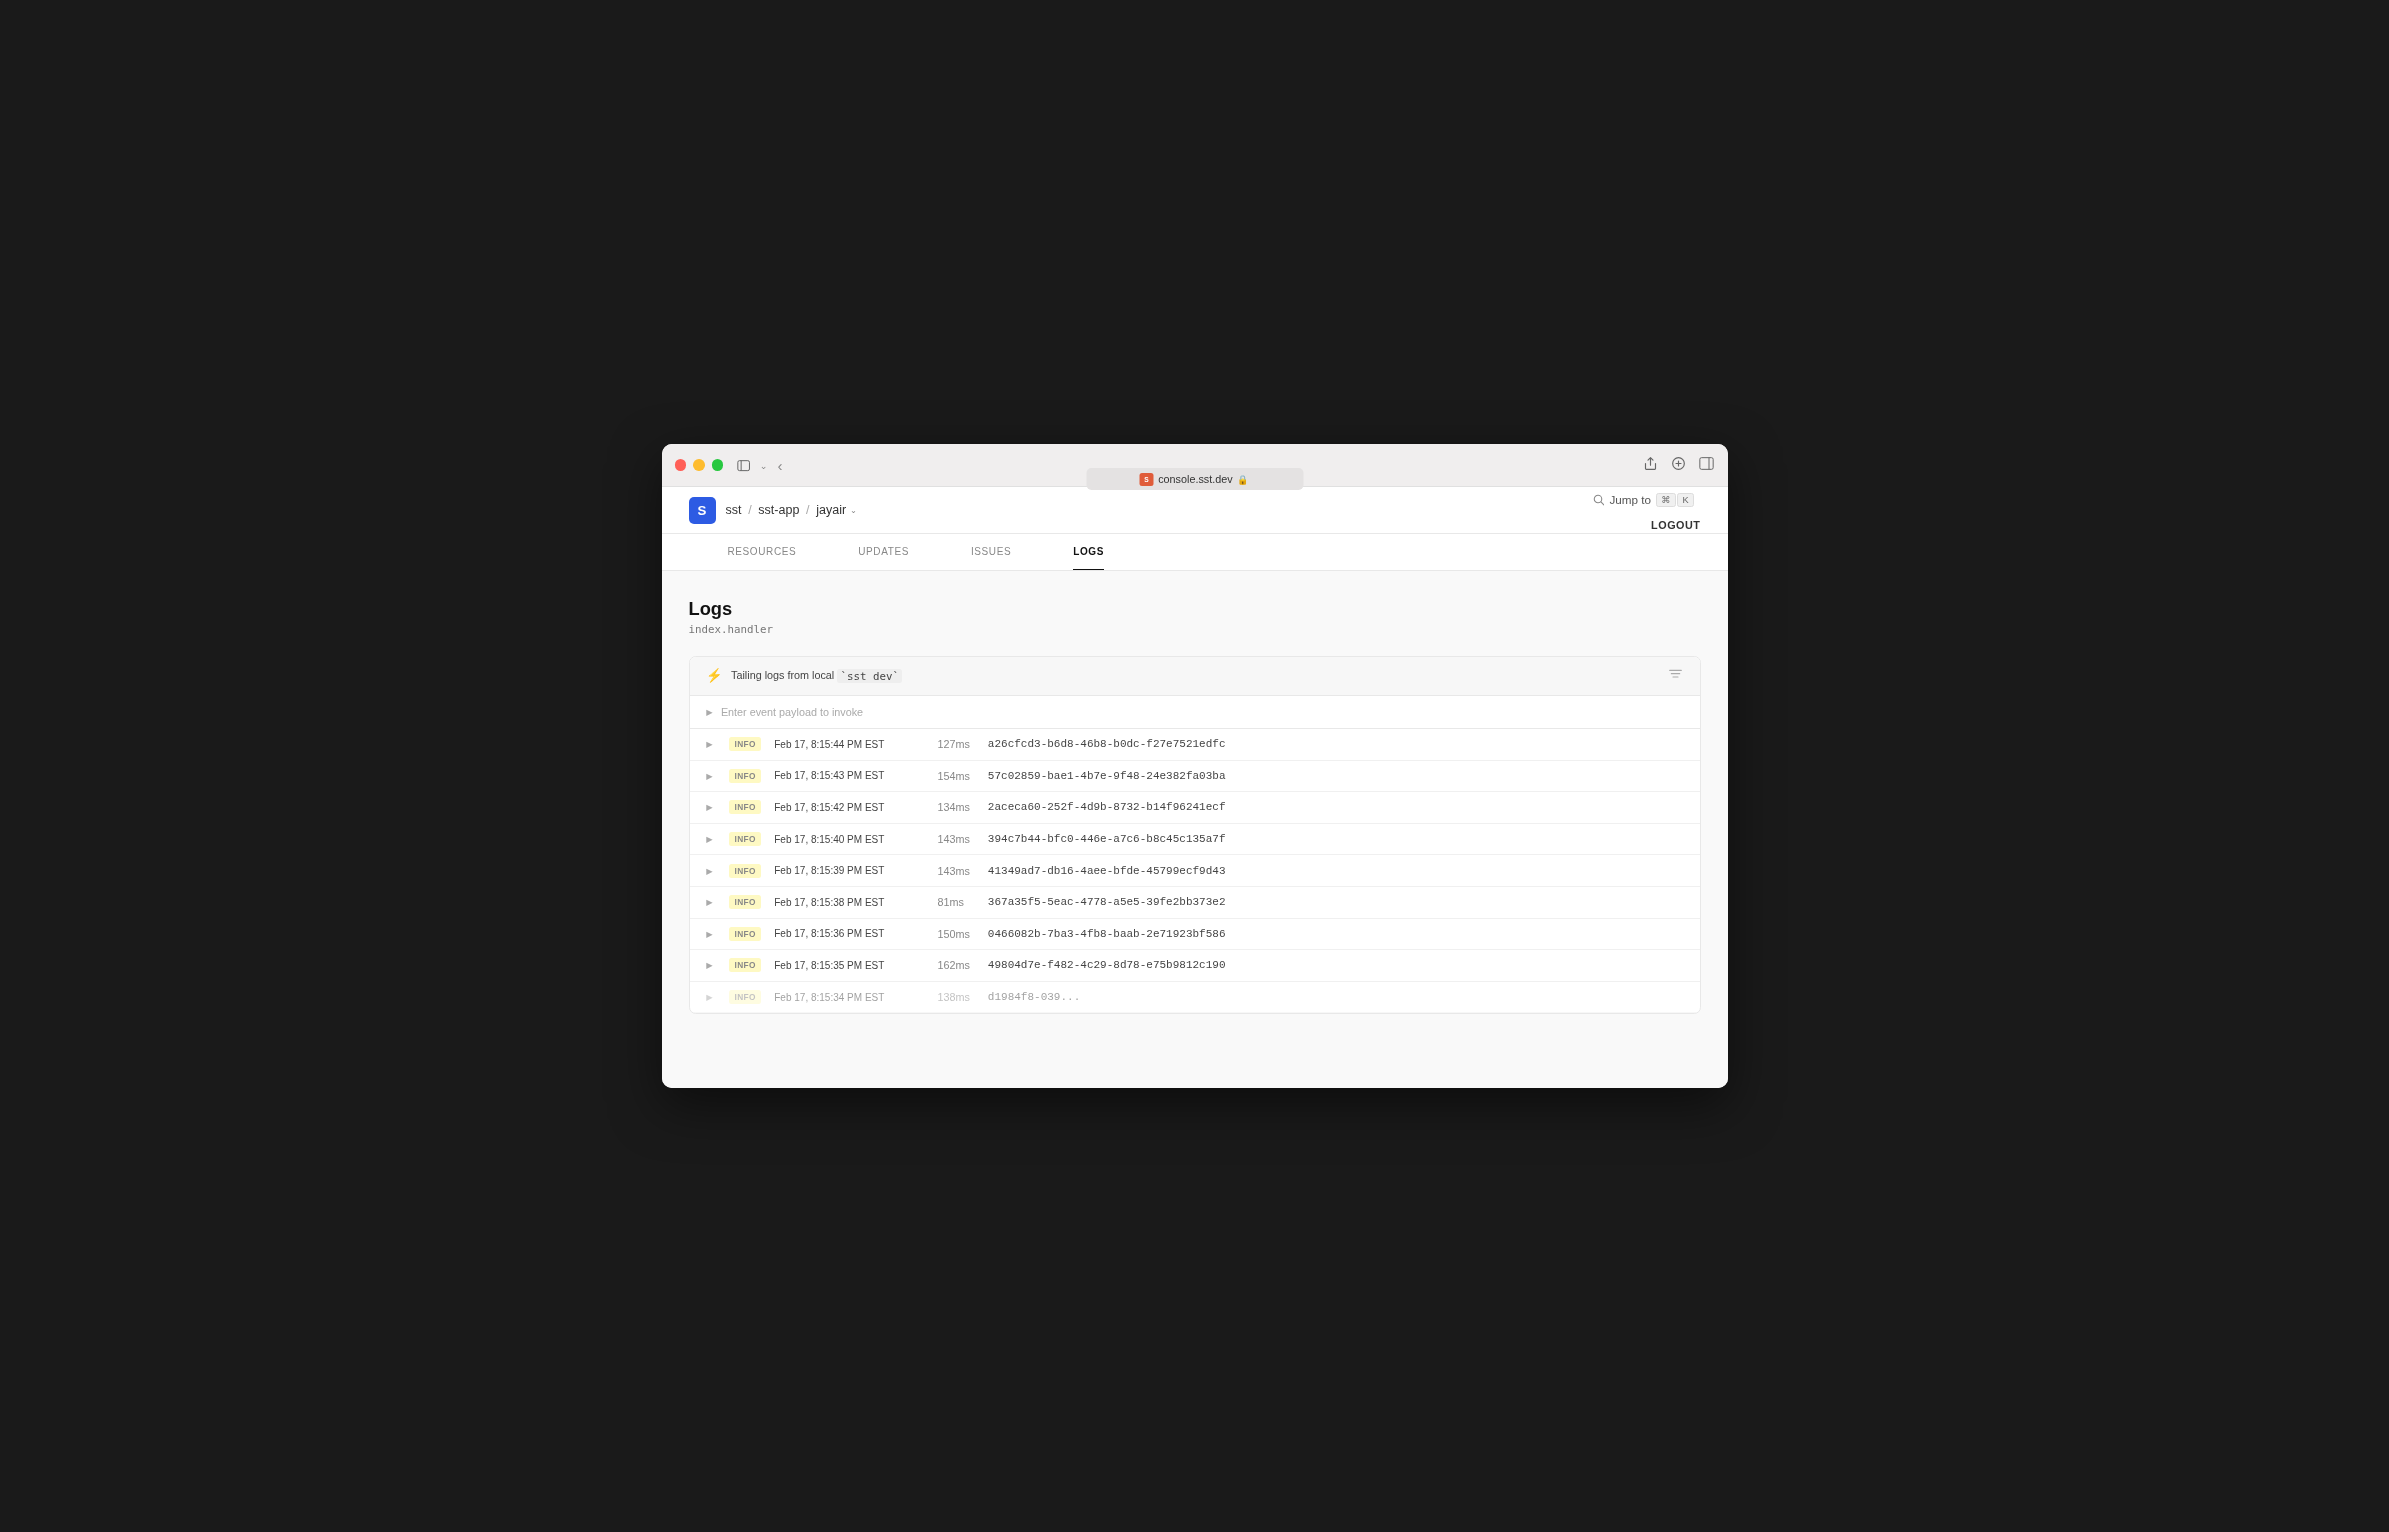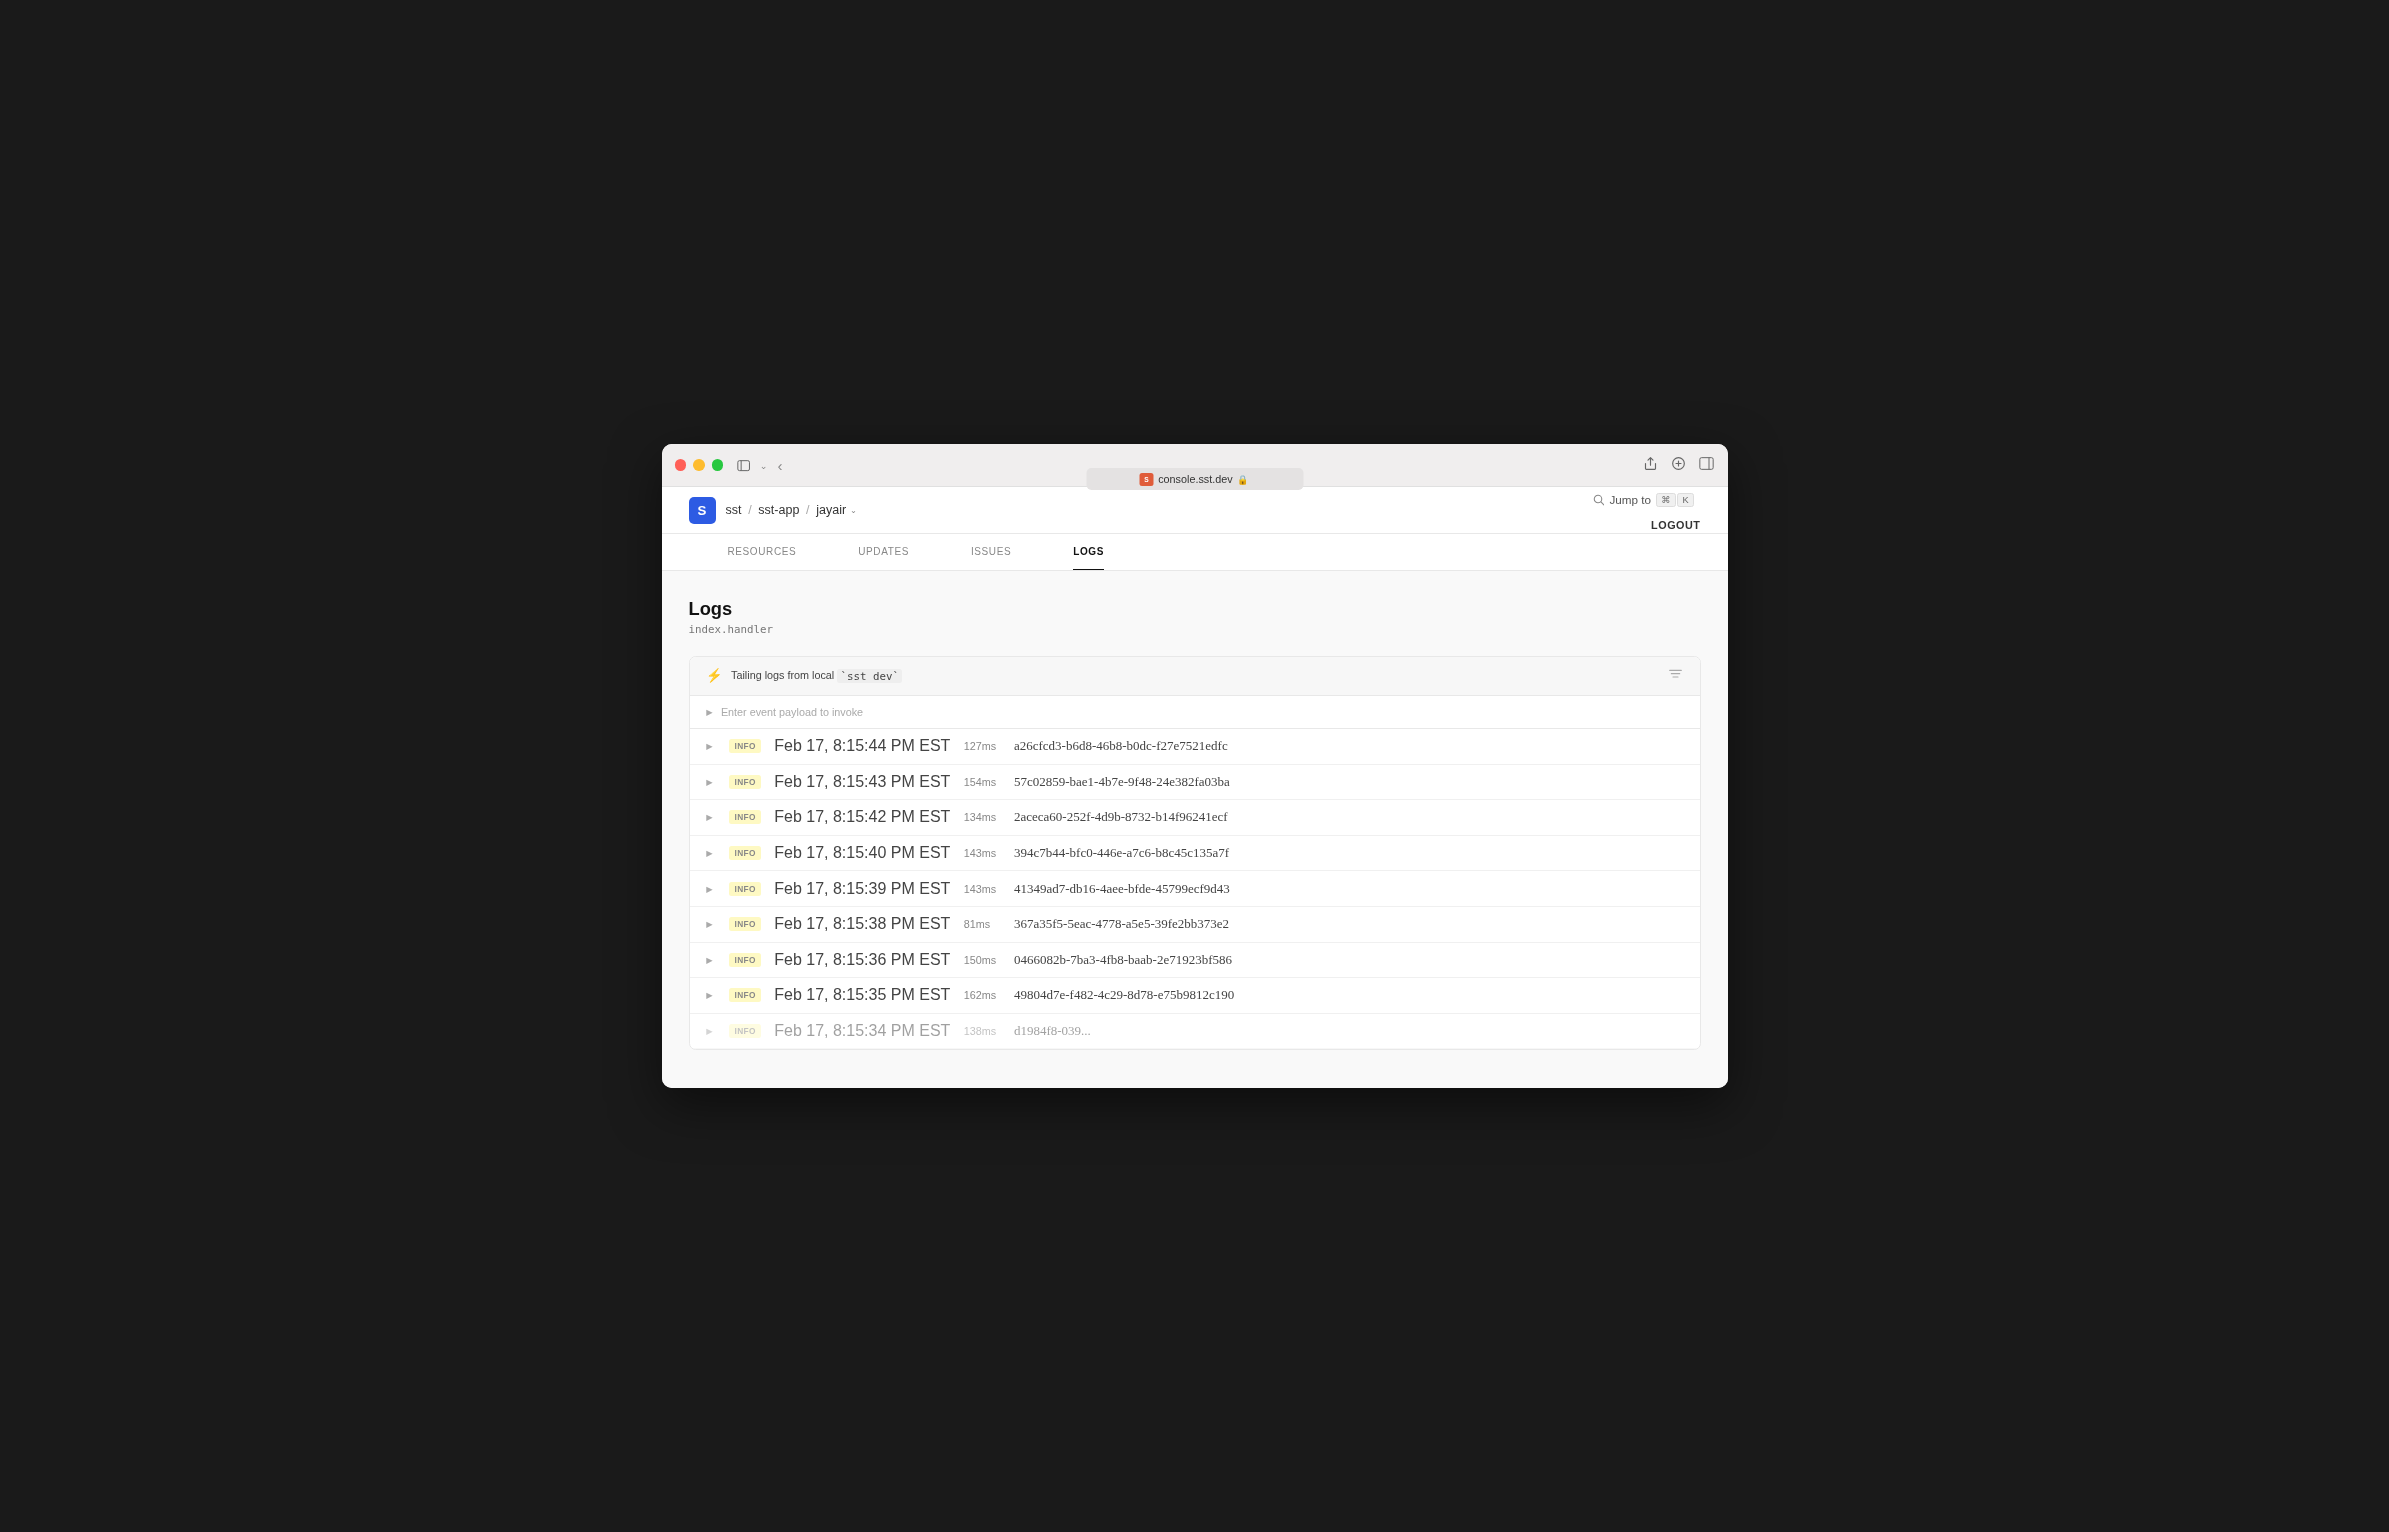--- a/index.html
+++ b/index.html
@@ -310,37 +310,37 @@
       letter-spacing: 0.05em;
       color: #888;
       background: #fef9c3;
       padding: 2px 5px;
       border-radius: 2.5px;
       min-width: 30px;
       text-align: center;
       flex-shrink: 0;
     }
     .log-timestamp {
-      font-size: 16px;
+      font-size: 10px;
       color: #444;
       min-width: 150px;
       flex-shrink: 0;
       font-variant-numeric: tabular-nums;
     }
     .log-duration {
       font-size: 10.8px;
       color: #888;
       min-width: 37px;
       text-align: left;
       flex-shrink: 0;
     }
     .log-id {
-      font-size: 13px;
+      font-size: 11px;
       color: #444;
-      font-family: Liberation Serif, serif;
+      font-family: Liberation Mono, monospace;
     }
   </style>
 </head>
 <body>
 
 <div class="window">
 
   <div class="titlebar">
     <div class="traffic-lights">
       <div class="traffic-light tl-red"></div>

